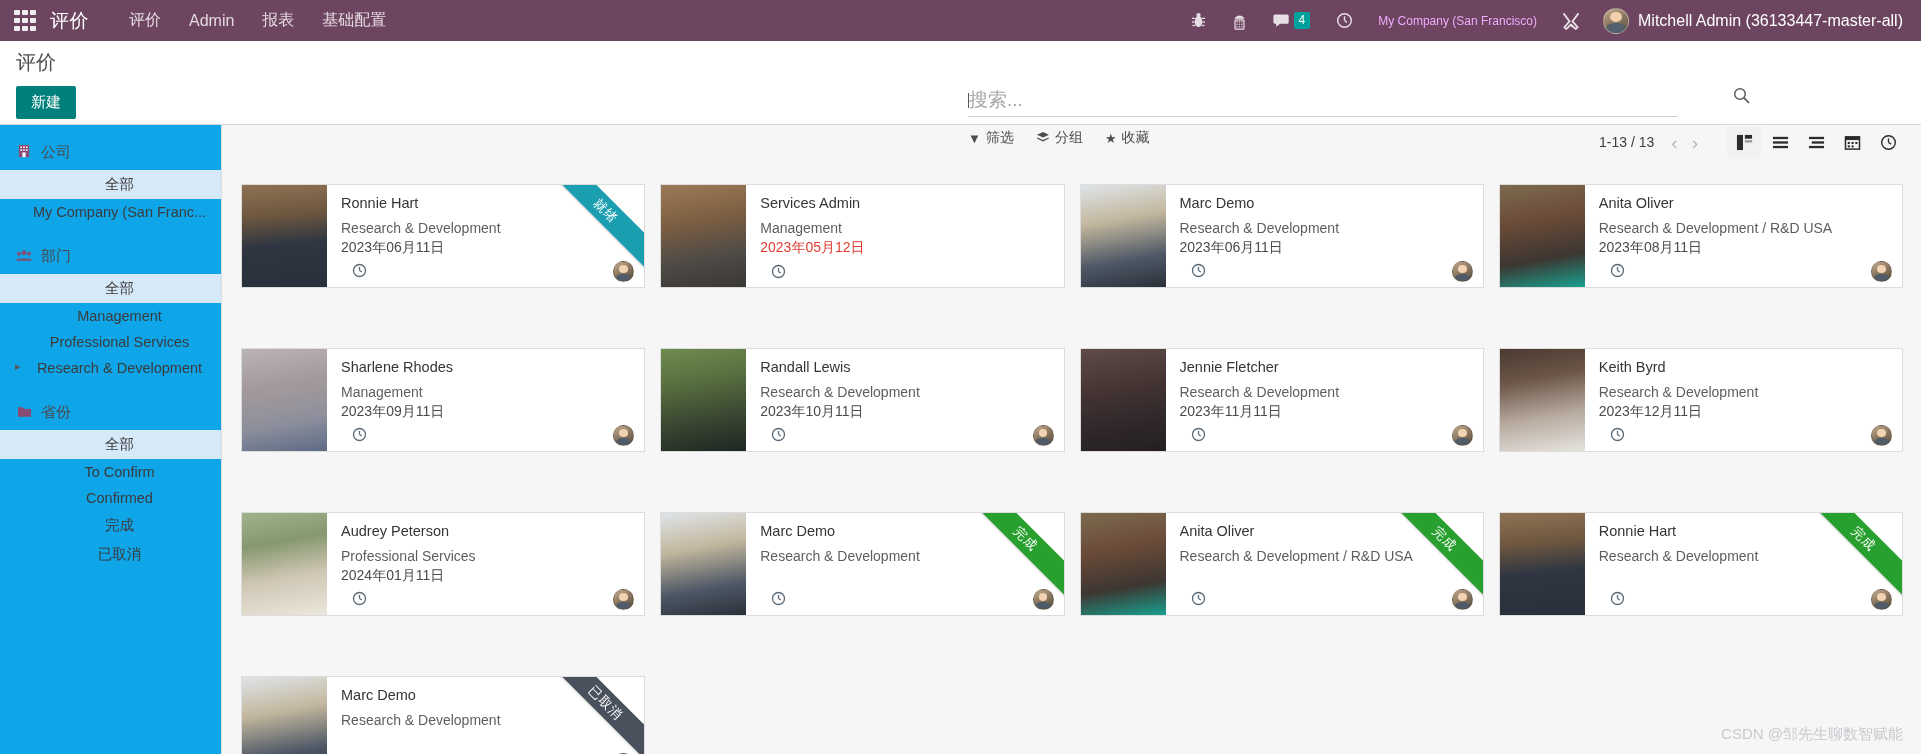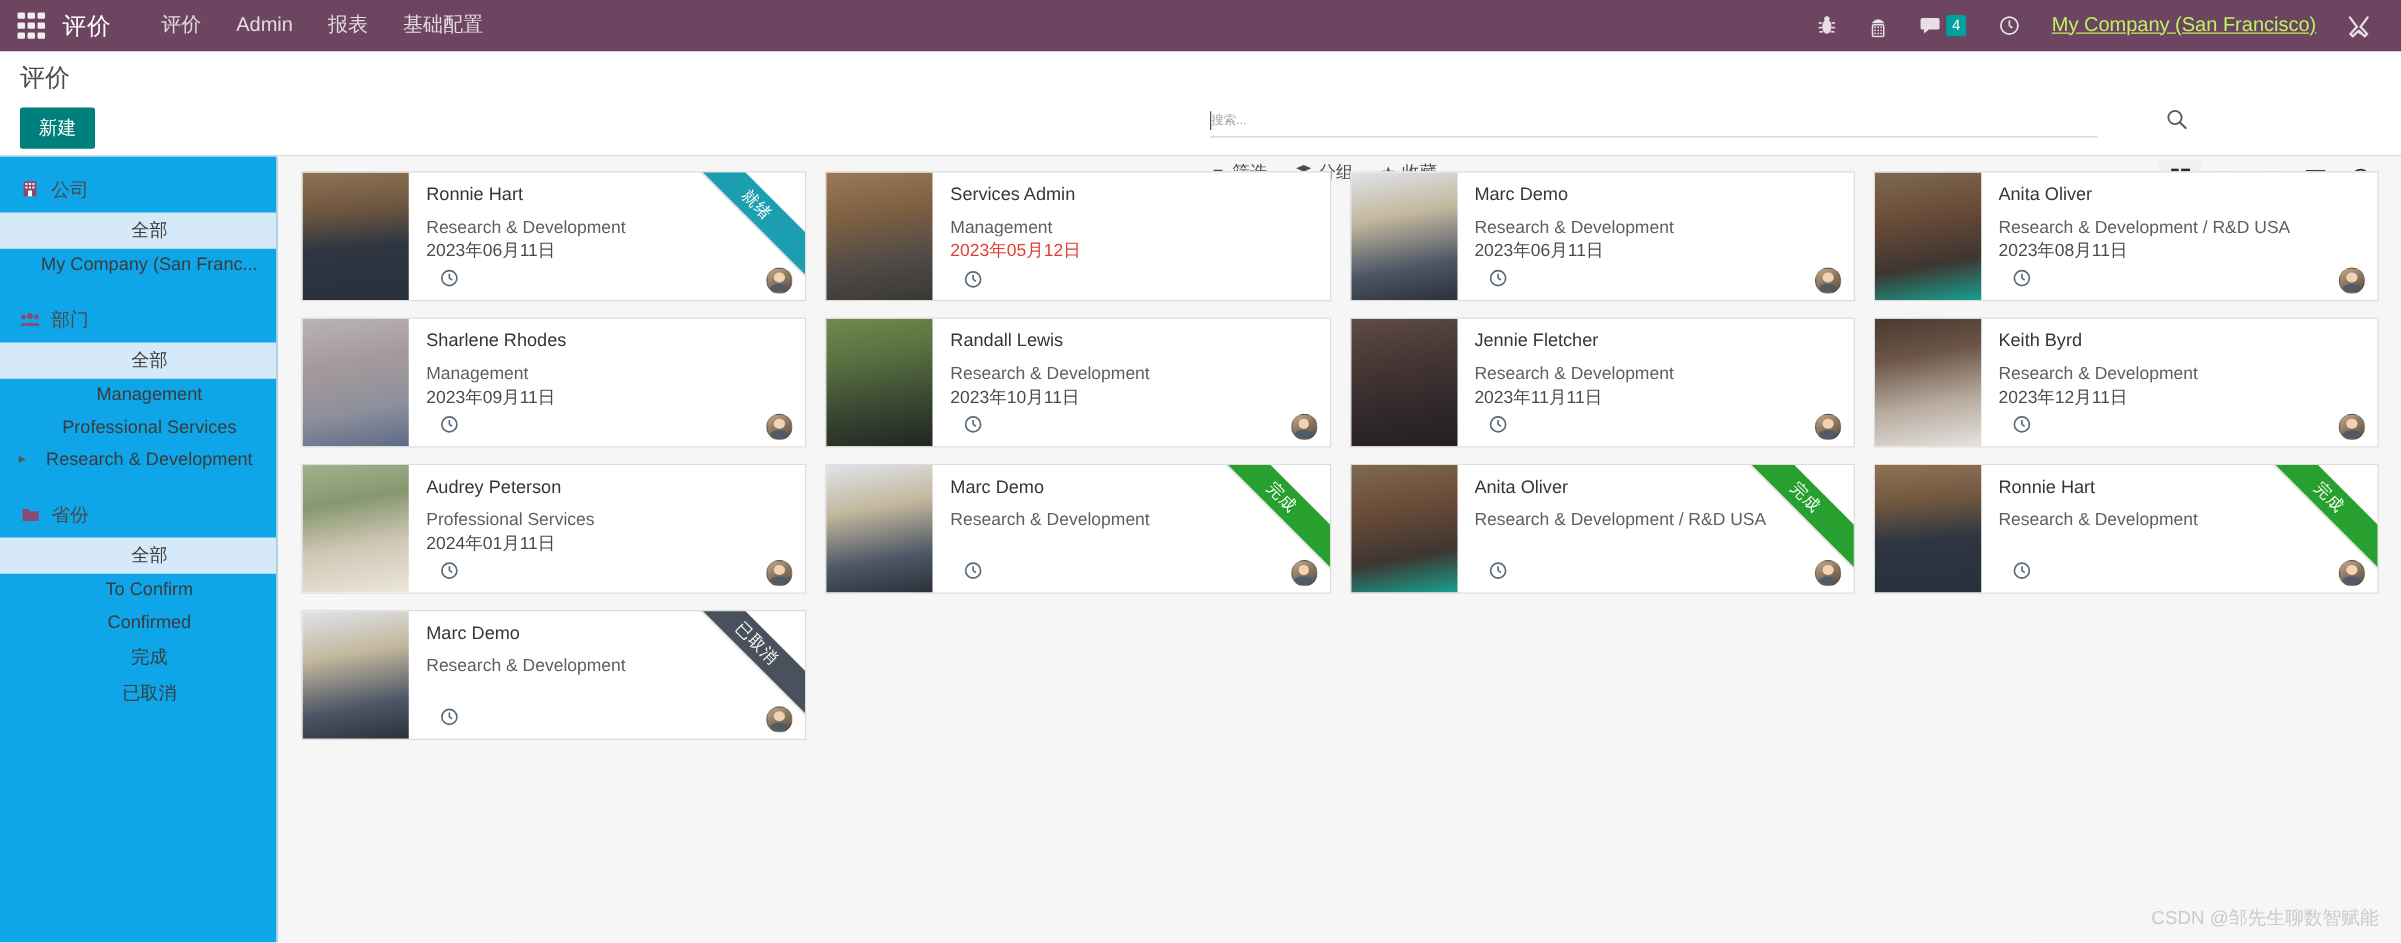--- a/index.html
+++ b/index.html
@@ -43,21 +43,21 @@
   .sysicon {
     padding: 0 13px; font-size: 17px; color: #e8dfe6;
     cursor: pointer; display: flex; align-items: center; height: 41px;
   }
   .msg-wrap { position: relative; display: flex; align-items: center; }
   .msg-badge {
     background: #00a09d; color: #fff; font-size: 12px;
     padding: 0px 5px; border-radius: 2px; margin-left: 3px;
     line-height: 16px; height: 17px; display:inline-block;
   }
-  #company-name { font-size: 16px; color: #bef264; padding: 0 12px; cursor: pointer; white-space: nowrap; text-decoration: underline;}
+  #company-name { font-size: 12px; color: #f0abfc; padding: 0 12px; cursor: pointer; white-space: nowrap;}
   #user-menu { display:flex; align-items:center; padding: 0 6px 0 10px; cursor:pointer; }
   #user-name { font-size: 16px; color:#fff; margin-left: 9px; white-space: nowrap;}
   .avatar-img {
     width: 26px; height: 26px; border-radius: 50%;
     background: linear-gradient(150deg,#c2a98f 0%,#8e7b64 45%,#5d4f40 100%);
     position: relative; overflow:hidden; flex: none;
     border: 1px solid rgba(255,255,255,.35);
   }
   .avatar-img::before{
     content:''; position:absolute; width:48%; height:42%;
@@ -79,21 +79,21 @@
     font-size: 20px; color: #4d4d4d; padding: 8px 0 0 16px;
     white-space: nowrap;
   }
   #searchview {
     position: absolute; left: 968px; top: 48px;
     width: 710px;
   }
   #search-line { display: flex; align-items: center; border-bottom: 1px solid #cfcfcf; padding-bottom: 5px;}
   #search-caret { width:1px; height:15px; background:#555; margin-right:0px;}
   #search-input {
-    border: none; outline: none; font-size: 10px; color:#3b82f6;
+    border: none; outline: none; font-size: 19px; color:#3b82f6;
     width: 640px; background: transparent;
     font-family: "Liberation Sans", sans-serif;
   }
   #search-input::placeholder { color: #a5a5a5; }
   #search-magnifier {
     position:absolute; right:-72px; top:-2px;
     font-size: 18px; color:#5a5a5a; cursor:pointer;
   }
   #cp-row2 {
     display: flex; align-items: center; position: absolute;
@@ -153,20 +153,21 @@
   
   #kanban {
     flex: 1; padding: 12px 10px 0 12px; overflow-y: auto;
     display: flex; flex-wrap: wrap; align-content: flex-start;
     gap: 0;
     position: relative;
   }
   .kcard {
     width: 25%;
     padding: 0 8px 13px 7px;
+    margin-top: 47px;
   }
   .kcard-inner {
     background: #fff; border: 1px solid #dcdcdc;
     display: flex; height: 104px; position: relative; overflow: hidden;
     cursor: pointer;
     box-shadow: 0 0 0 rgba(0,0,0,0);
   }
   .kphoto {
     width: 85px; flex: none; height: 100%;
     background-size: cover; background-position: center top;
@@ -281,20 +282,24 @@
           <line x1="9" y1="9" x2="9" y2="4.6" stroke="#e8dfe6" stroke-width="1.5"></line>
           <line x1="9" y1="9" x2="11.6" y2="11" stroke="#e8dfe6" stroke-width="1.5"></line>
         </svg>
     </div>
     <div id="company-name">My Company (San Francisco)</div>
     <div class="sysicon">
       <svg width="18" height="18" viewBox="0 0 19 19">
           <path d="M2 2 L8 10 L6 12 L2.5 16 L4.5 18 L9 13.5 L11 15.5 M17 2 L11 10 L13 12 L16.5 16 L14.5 18 L10 13.5" stroke="#e8dfe6" stroke-width="1.9" fill="none" stroke-linecap="round"></path>
         </svg>
     </div>
+    <div id="user-menu">
+      <div class="avatar-img"></div>
+      <span id="user-name">Mitchell Admin (36133447-master-all)</span>
+    </div>
   </div>
 </div>
 
 <div id="control-panel">
   <div id="cp-row1">
     <div id="breadcrumb">评价</div>
   </div>
 
   <div style="position:absolute; left:16px; top:45px;">
     <button style="background:#00807c;color:#fff;border:none;font-size:15px;padding:7px 15px;cursor:pointer;font-family:'Liberation Sans',sans-serif;border-radius:2px;">新建</button>

